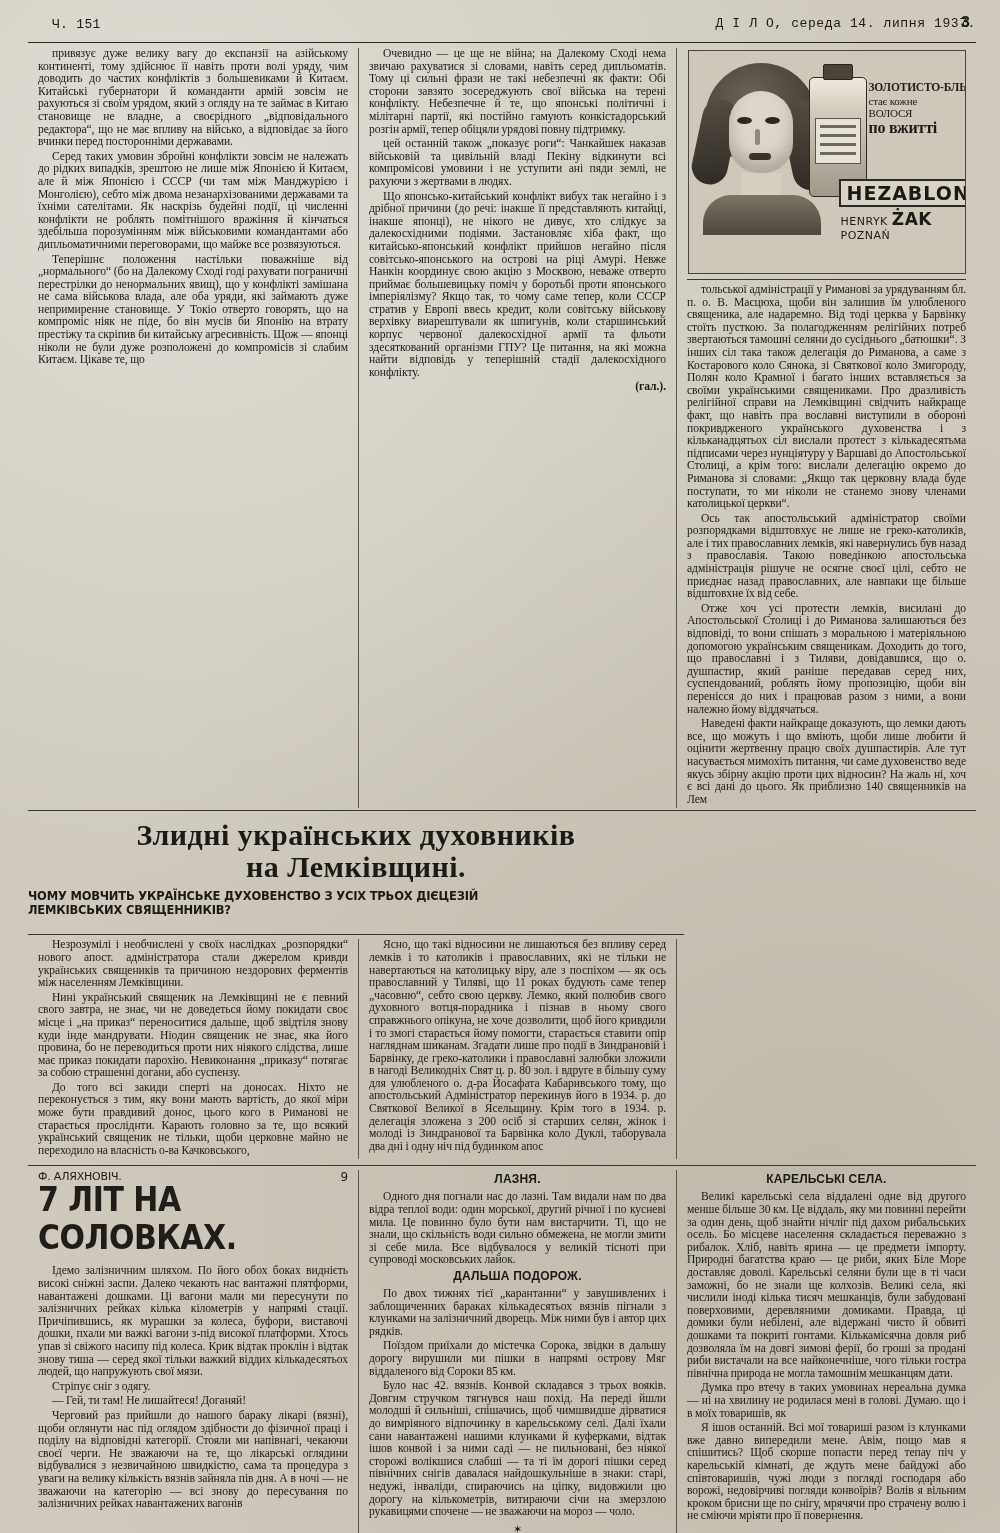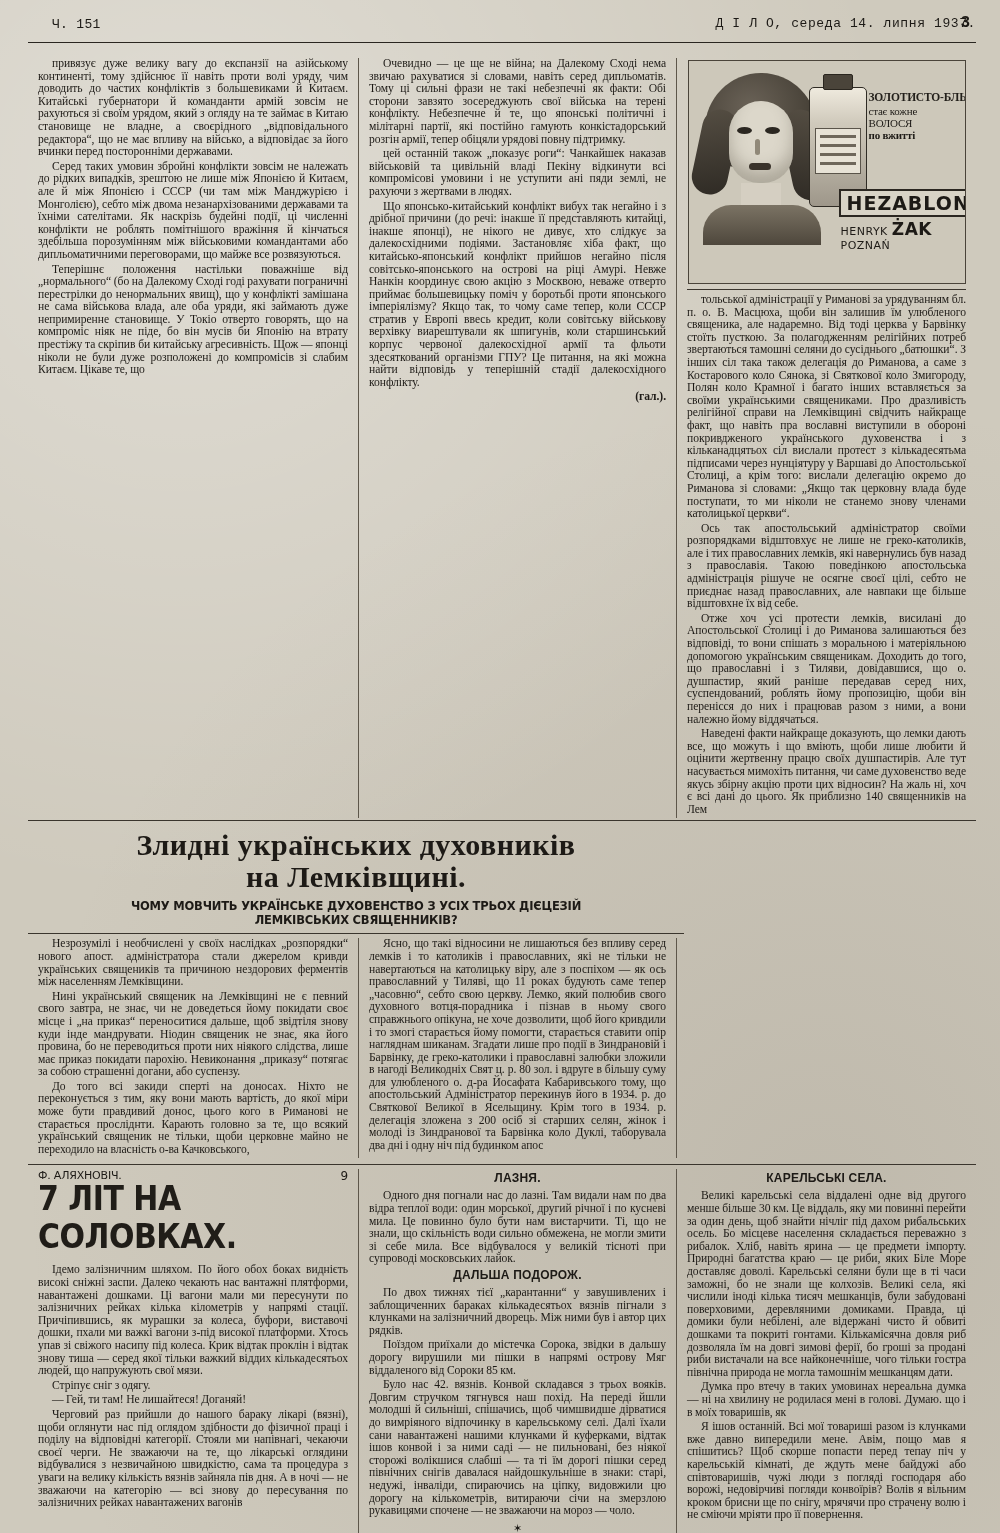--- a/index.html
+++ b/index.html
@@ -76,21 +76,21 @@
   }
   p.noind { text-indent: 0; }
 
   .sect-rule {
     border: 0;
     border-top: 1.2px solid #3a352d;
     margin: 5px 0 4px 0;
   }
 
   
-  .topblock { margin-top: 15px; }
+  .topblock { margin-top: 5px; }
   .topblock .c1 { width: 330px; }
   .topblock .c2 { width: 318px; }
   .topblock .c3 { width: 300px; }
 
   
   .ad {
     position: relative;
     width: 276px;
     height: 222px;
     margin: 2px auto 4px auto;
@@ -179,21 +179,21 @@
   .ad .txt {
     position: absolute;
     left: 180px; top: 30px; width: 92px;
     text-align: left;
   }
   .ad .l1 {
     font-size: 11.5px; font-weight: bold; letter-spacing: -0.2px;
     color: #221f1a; white-space: nowrap;
   }
   .ad .l2 { font-size: 11px; margin-top: 2px; letter-spacing: -0.2px; }
-  .ad .l3 { font-size: 11px; font-weight: bold; letter-spacing: -0.2px; }
+  .ad .l3 { font-size: 16px; font-weight: bold; letter-spacing: -0.2px; }
   .ad .brand {
     position: absolute; left: 150px; top: 128px;
     font-family: "DejaVu Sans", sans-serif;
     font-size: 19px; font-weight: bold; letter-spacing: 1px;
     border: 2px solid #2b2721; padding: 1px 6px; background: #d8d3c6;
   }
   .ad .brand2 {
     position: absolute; left: 152px; top: 158px;
     font-family: "DejaVu Sans", sans-serif;
     font-size: 11px; letter-spacing: .5px;
@@ -205,27 +205,26 @@
   .feat-title {
     text-align: center;
     font-size: 30px;
     line-height: 32px;
     letter-spacing: .5px;
     font-weight: bold;
     margin: 8px 0 2px 0;
     font-family: "Liberation Serif", serif;
   }
   .feat-sub {
-    text-align: center;
     font-family: "DejaVu Sans", sans-serif;
     font-size: 11.5px;
     font-weight: bold;
     line-height: 14px;
     letter-spacing: -0.2px;
-    margin: 6px 0 6px 0;
+    margin: 6px 0 17px 0;
   }
   .feature-cols .c1 { width: 330px; }
   .feature-cols .c2 { width: 318px; }
   .feature-cols .c3 { width: 300px; }
 
   
   .serial { margin-top: 4px; justify-content: center; }
   .byline {
     font-family: "DejaVu Sans", sans-serif;
     font-size: 11px;

